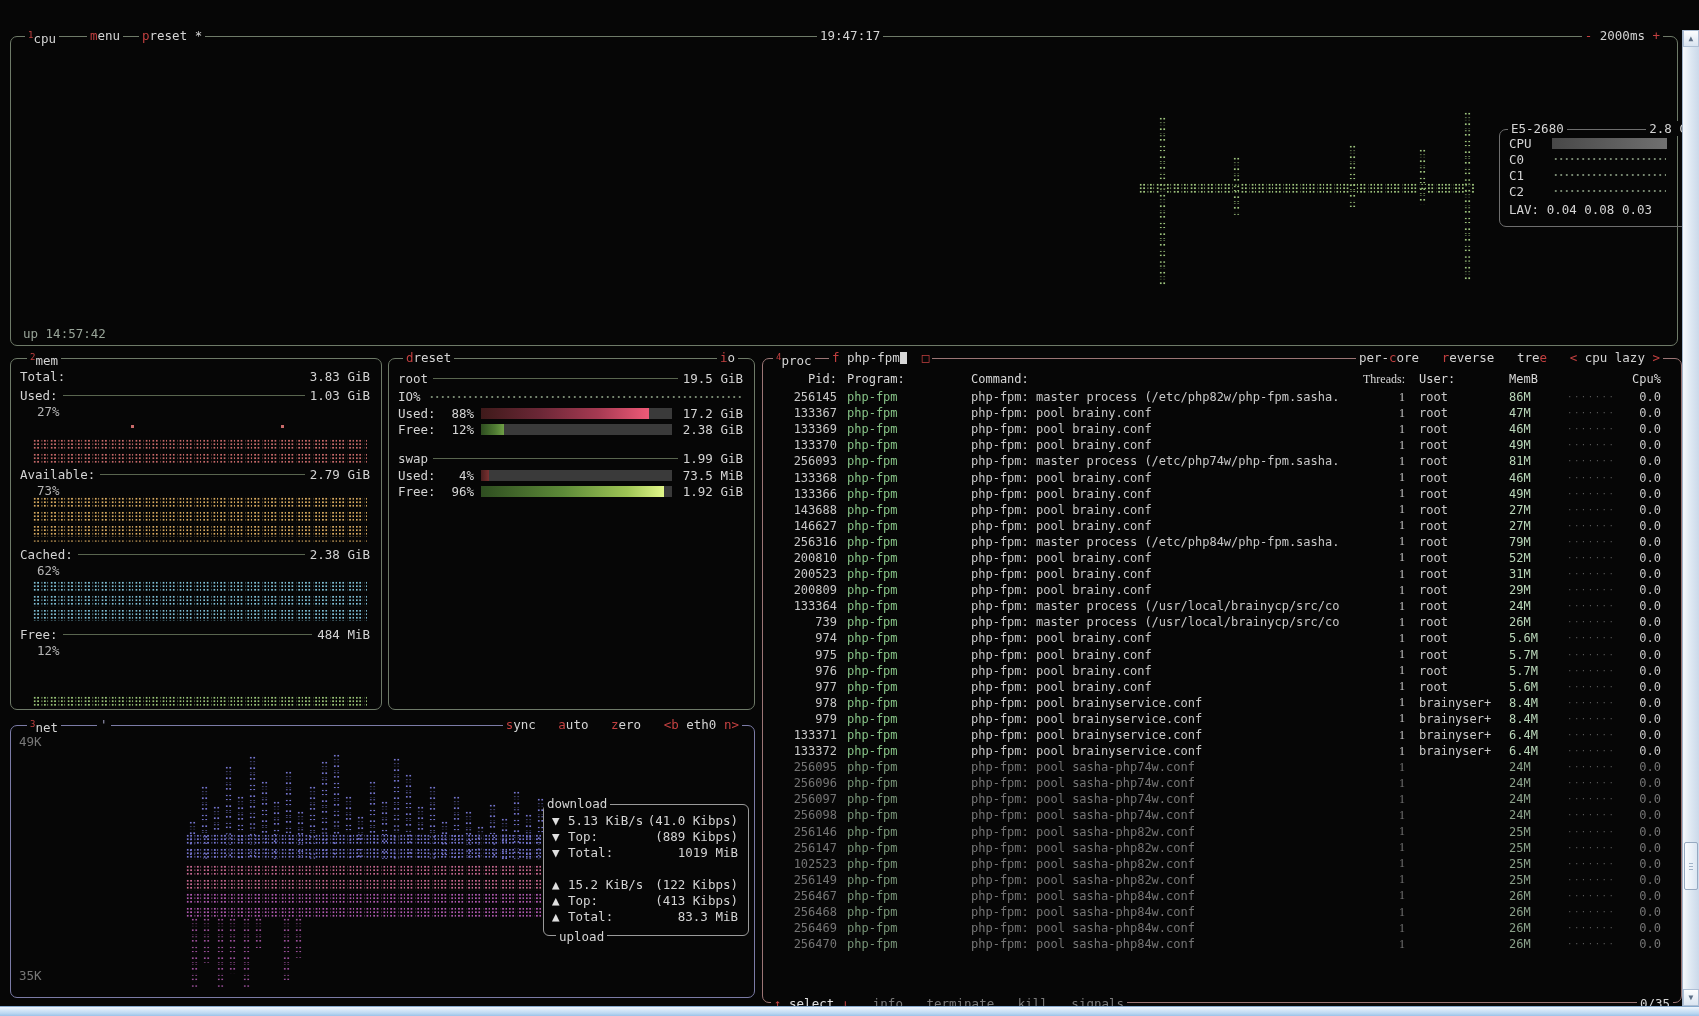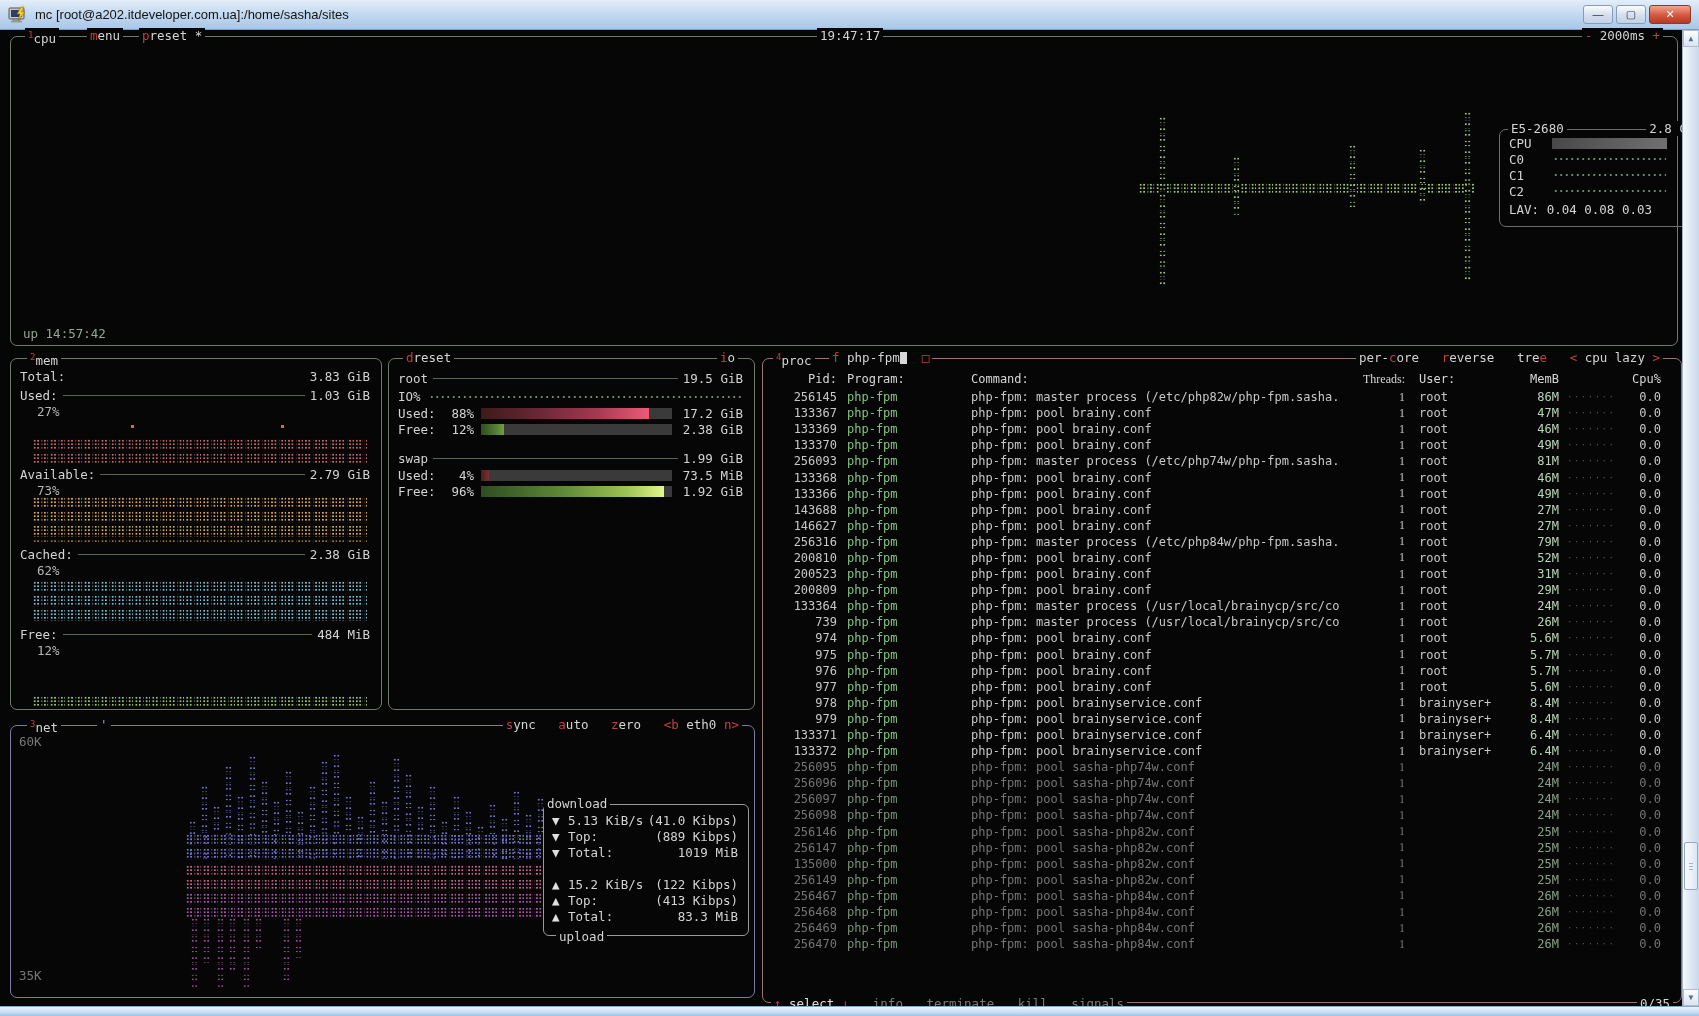--- a/index.html
+++ b/index.html
@@ -52,21 +52,21 @@
   .mlabel{width:36px;}
   .mval{width:30px;text-align:right;color:#8fcf8f;}
   
   .phead,.prow{display:flex;align-items:center;height:16.1px;white-space:nowrap;font-size:12px;color:#c8c8c8;padding:0 8px;}
   .phead{color:#d8d8d8;}
   .c-pid{width:66px;text-align:right;}
   .c-prog{width:134px;padding-left:10px;}
   .c-cmd{flex:1;overflow:hidden;}
   .c-thr{width:56px;text-align:right;font-family:Liberation Serif, serif;}
   .c-user{width:104px;padding-left:14px;}
-  .c-mem{width:50px;text-align:right;}
+  .c-mem{width:50px;text-align:left;}
   .c-dots{width:54px;padding-left:8px;color:#565656;font-size:9px;letter-spacing:1.5px;}
   .c-cpu{width:60px;text-align:right;padding-right:12px;}
   .prow .c-prog{color:#86c286;}
   .prow .c-mem{color:#b9d6b9;}
   .prow.dim{color:#757575;}
   .prow.dim .c-prog{color:#779377;}
   .prow.dim .c-mem{color:#8aa08a;}
   
   .npanel{position:absolute;border:1px solid #9a9a9a;border-radius:6px;background:#060606;}
   .nrow{position:absolute;left:8px;right:10px;display:flex;align-items:center;height:15px;white-space:nowrap;}
@@ -84,33 +84,20 @@
   .taskstrip{position:absolute;bottom:0;left:0;right:0;height:10px;
      background:linear-gradient(180deg,#eef5fd,#bcd8f2 70%,#9cc2e8);border-top:1px solid #86a8cc;}
   .cursorblk{display:inline-block;width:7px;height:12px;background:#d8d8d8;vertical-align:-2px;}
   .pfoot-act{margin-left:16px;color:#7a7a7a;}
 </style>
 </head>
 <body>
 
 <div class="win">
 
-  <div class="titlebar">
-    <svg class="titleicon" viewBox="0 0 20 18">
-      <rect x="1" y="2" width="15" height="11" rx="1" fill="#c8c8c8" stroke="#555"></rect>
-      <rect x="3" y="4" width="11" height="7" fill="#2a3f6a"></rect>
-      <rect x="5" y="13" width="7" height="2" fill="#aaa" stroke="#555" stroke-width="0.5"></rect>
-      <rect x="3" y="15" width="11" height="1.5" fill="#999"></rect>
-      <polygon points="13,1 9,8 12,8 10,14 17,6 13.5,6 16,1" fill="#ffd324" stroke="#8a6d00" stroke-width="0.6"></polygon>
-    </svg>
-    <span class="tb-title">mc [root@a202.itdeveloper.com.ua]:/home/sasha/sites</span>
-    <span class="tbtn">—</span>
-    <span class="tbtn">▢</span>
-    <span class="tbtn close">✕</span>
-  </div>
 
   <div class="term">
 
     <div class="box" id="cpu-box" style="left:10px;top:6px;width:1668px;height:310px;">
       <span class="bt" style="left:14px"><sup class="key">1</sup><span>cpu</span></span>
       <span class="bt" style="left:76px"><span class="key">m</span><span>enu</span></span>
       <span class="bt" style="left:128px"><span class="key">p</span><span>reset</span>&nbsp;<span>*</span></span>
       <span class="bt" style="left:806px">19:47:17</span>
       <span class="bt" style="right:14px"><span class="key">-</span>&nbsp;<span>2000ms</span>&nbsp;<span class="key">+</span></span>
 
@@ -254,21 +241,21 @@
     <div class="box" style="left:10px;top:695px;width:745px;height:273px;border-color:#7b7ba6;">
       <span class="bt" style="left:16px"><sup class="key">3</sup><span>net</span></span>
       <span class="bt" style="left:86px;color:#9a9ab8">'</span>
       <span class="bt" style="right:12px">
         <span><span class="key">s</span><span>ync</span></span>&nbsp;&nbsp;
         <span><span class="key">a</span><span>uto</span></span>&nbsp;&nbsp;
         <span><span class="key">z</span><span>ero</span></span>&nbsp;&nbsp;
         <span class="key">&lt;b</span>&nbsp;<span>eth0</span>&nbsp;<span class="key">n&gt;</span>
       </span>
 
-      <span style="position:absolute;left:8px;top:8px;color:#787878">60K</span>
+      <span style="position:absolute;left:8px;top:8px;color:#787878">49K</span>
       <span style="position:absolute;left:8px;bottom:14px;color:#787878">35K</span>
 
       <div id="net-graph" style="position:absolute;inset:0;overflow:hidden;border-radius:7px;">
           <div class="vspike" style="left: 178px; top: 95px; height: 40px; --c: #7575d0;"></div>
           <div class="vspike" style="left: 190px; top: 60px; height: 75px; --c: #7575d0;"></div>
           <div class="vspike" style="left: 202px; top: 80px; height: 55px; --c: #7575d0;"></div>
           <div class="vspike" style="left: 214px; top: 40px; height: 95px; --c: #7575d0;"></div>
           <div class="vspike" style="left: 226px; top: 70px; height: 65px; --c: #7575d0;"></div>
           <div class="vspike" style="left: 238px; top: 30px; height: 105px; --c: #7575d0;"></div>
           <div class="vspike" style="left: 250px; top: 55px; height: 80px; --c: #7575d0;"></div>
@@ -657,21 +644,21 @@
             <span class="c-pid">256147</span>
             <span class="c-prog">php-fpm</span>
             <span class="c-cmd">php-fpm: pool sasha-php82w.conf</span>
             <span class="c-thr">1</span>
             <span class="c-user"></span>
             <span class="c-mem">25M</span>
             <span class="c-dots">·······</span>
             <span class="c-cpu">0.0</span>
           </div>
           <div class="prow dim">
-            <span class="c-pid">135000</span>
+            <span class="c-pid">102523</span>
             <span class="c-prog">php-fpm</span>
             <span class="c-cmd">php-fpm: pool sasha-php82w.conf</span>
             <span class="c-thr">1</span>
             <span class="c-user"></span>
             <span class="c-mem">25M</span>
             <span class="c-dots">·······</span>
             <span class="c-cpu">0.0</span>
           </div>
           <div class="prow dim">
             <span class="c-pid">256149</span>

